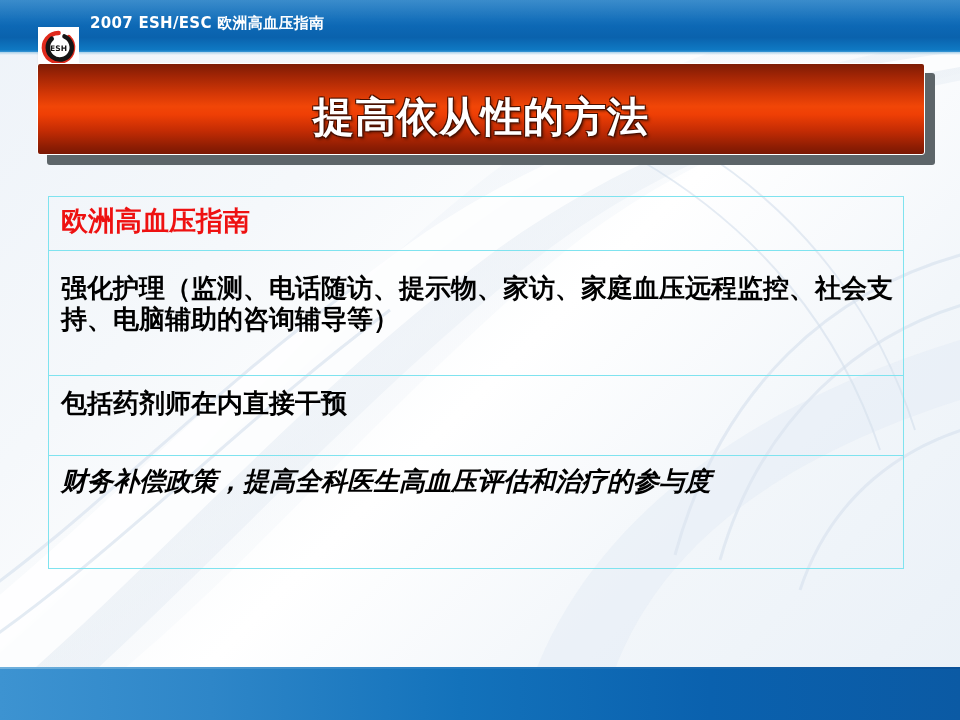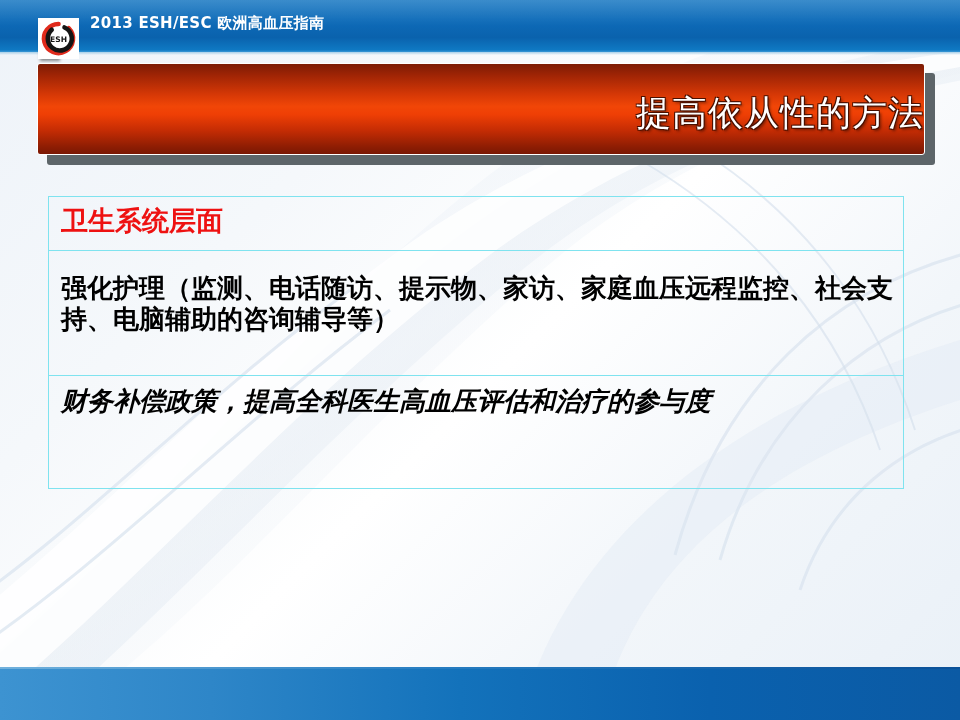--- a/index.html
+++ b/index.html
@@ -39,21 +39,21 @@
     background: linear-gradient(to bottom, #1f7cc4 0%, #0e6bb8 40%, #0a62ad 72%, #0f79c3 96%, #3a98d6 100%);
     overflow: hidden;
   }
   .header-sheen {
     position: absolute;
     left: 0; top: 0; width: 960px; height: 26px;
     background: linear-gradient(to bottom, rgba(255,255,255,0.12), rgba(255,255,255,0));
   }
   .logo-box {
     position: absolute;
-    left: 38px; top: 18px;
+    left: 38px; top: 27px;
     width: 20px; height: 41px;
     background: #d946ef;
     box-shadow: 2px 2px 3px rgba(0,0,0,0.45);
   }
   .logo-svg { display: block; }
   .header-title {
     position: absolute;
     left: 90px;
     top: 14px;
     font-size: 15px;
@@ -92,23 +92,23 @@
         #7a1703 100%);
     border: 1px solid #ffffff;
     box-sizing: border-box;
     border-radius: 3px;
     overflow: hidden;
   }
   .banner-title {
     position: absolute;
     left: 0; right: 0;
     top: 26px;
-    text-align: right;
-    font-size: 35px;
-    font-weight: normal;
+    text-align: center;
+    font-size: 41px;
+    font-weight: bold;
     color: #ffffff;
     letter-spacing: 1px;
     text-shadow:
        1px  1px 0 #4a1000,
       -1px  1px 0 #4a1000,
        1px -1px 0 #4a1000,
       -1px -1px 0 #4a1000,
        2px  2px 3px rgba(0,0,0,0.55);
     white-space: nowrap;
   }
@@ -222,37 +222,40 @@
   <div class="logo-box">
     <svg class="logo-svg" width="41" height="41" viewBox="0 0 41 41">
       <rect x="0" y="0" width="41" height="41" fill="#ffffff"></rect>
       <path d="M20.5 6 a14.5 14.5 0 1 0 10.3 4.3" fill="none" stroke="#e02a1c" stroke-width="4.6" stroke-linecap="round"></path>
       <path d="M26.5 9.5 a12 12 0 1 1 -12.8 2.2" fill="none" stroke="#151515" stroke-width="4.6" stroke-linecap="round"></path>
       <circle cx="20.5" cy="20.5" r="7.4" fill="#ffffff"></circle>
       <text x="20.5" y="23.6" text-anchor="middle" font-family="DejaVu Sans, sans-serif" font-size="7.6" font-weight="bold" fill="#151515">ESH</text>
     </svg>
   </div>
 
-  <div class="header-title">2013 ESH/ESC 欧洲高血压指南</div>
+  <div class="header-title">2007 ESH/ESC 欧洲高血压指南</div>
 
   <div class="banner-shadow"></div>
   <div class="banner">
     <div class="banner-title">提高依从性的方法</div>
   </div>
 
   <div class="table">
 
     <div class="trow row-head">
-      <div class="cell-text head-text">卫生系统层面</div>
+      <div class="cell-text head-text">欧洲高血压指南</div>
     </div>
 
     <div class="trow row-long">
       <div class="cell-text long-text">强化护理（监测、电话随访、提示物、家访、家庭血压远程监控、社会支持、电脑辅助的咨询辅导等）</div>
     </div>
 
+    <div class="trow row-mid">
+      <div class="cell-text mid-text">包括药剂师在内直接干预</div>
+    </div>
 
     <div class="trow row-last">
       <div class="cell-text last-text">财务补偿政策，提高全科医生高血压评估和治疗的参与度</div>
     </div>
 
   </div>
 
   <div class="footer">
     <div class="footer-top-line"></div>
   </div>

